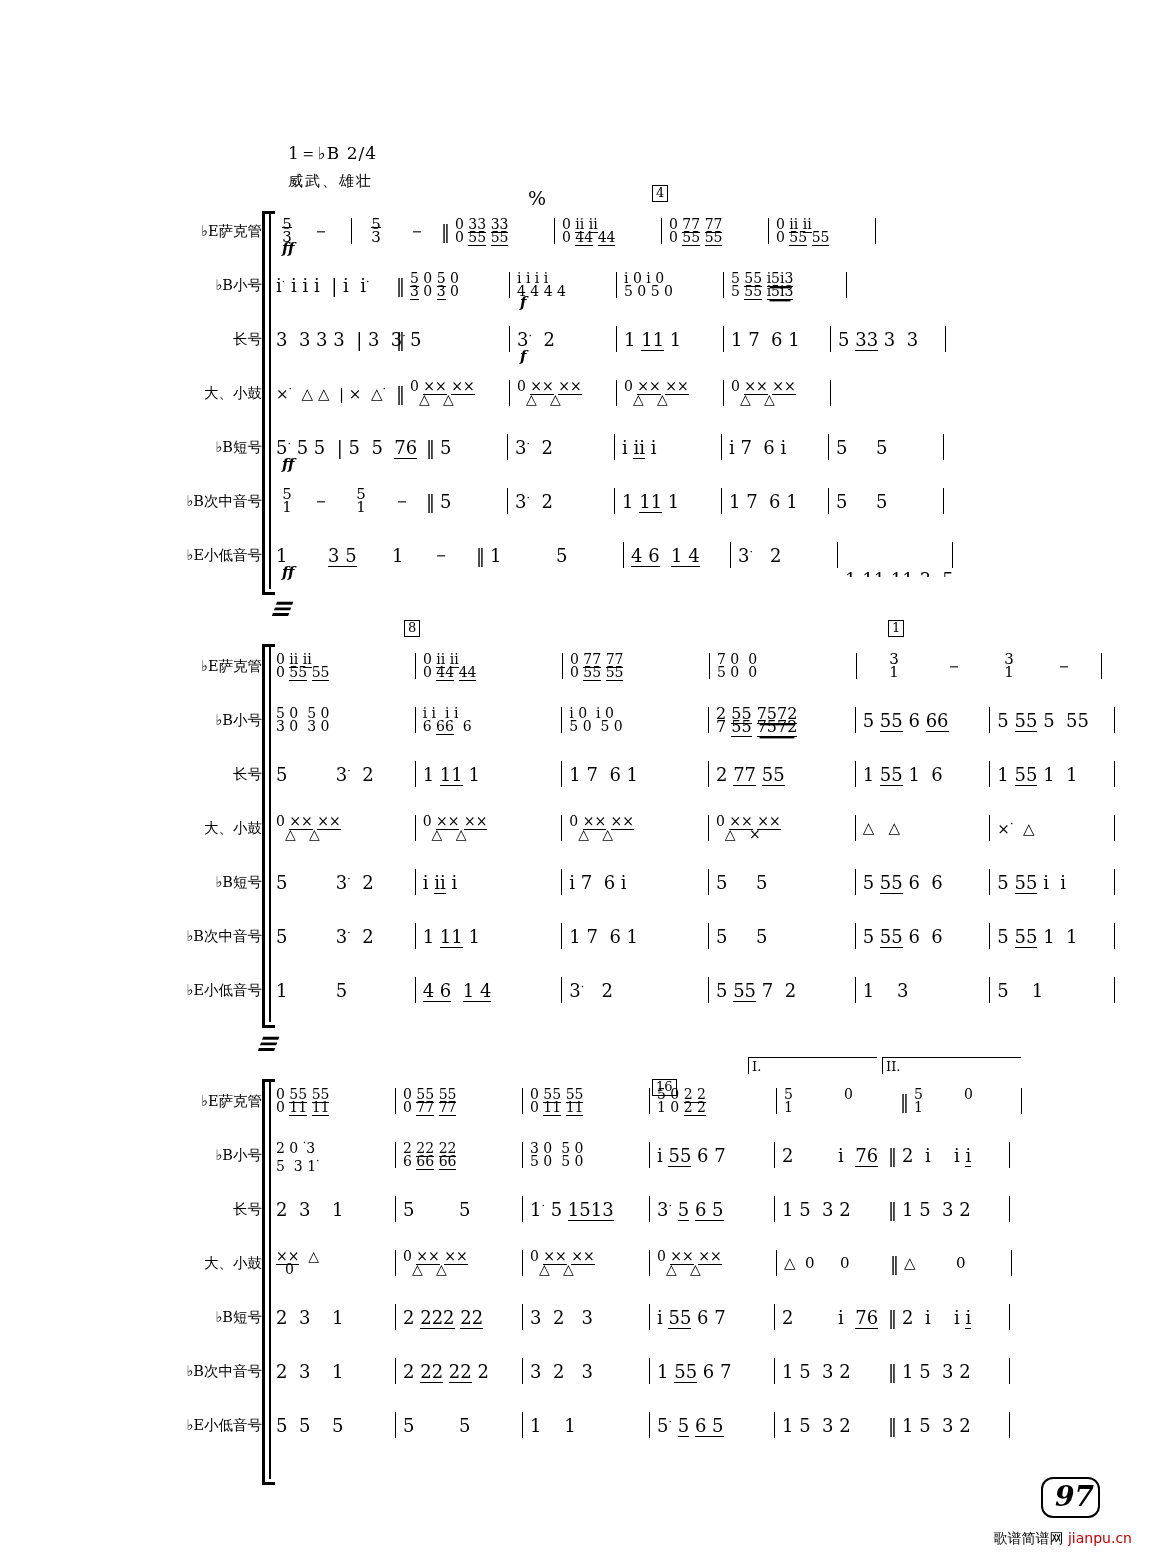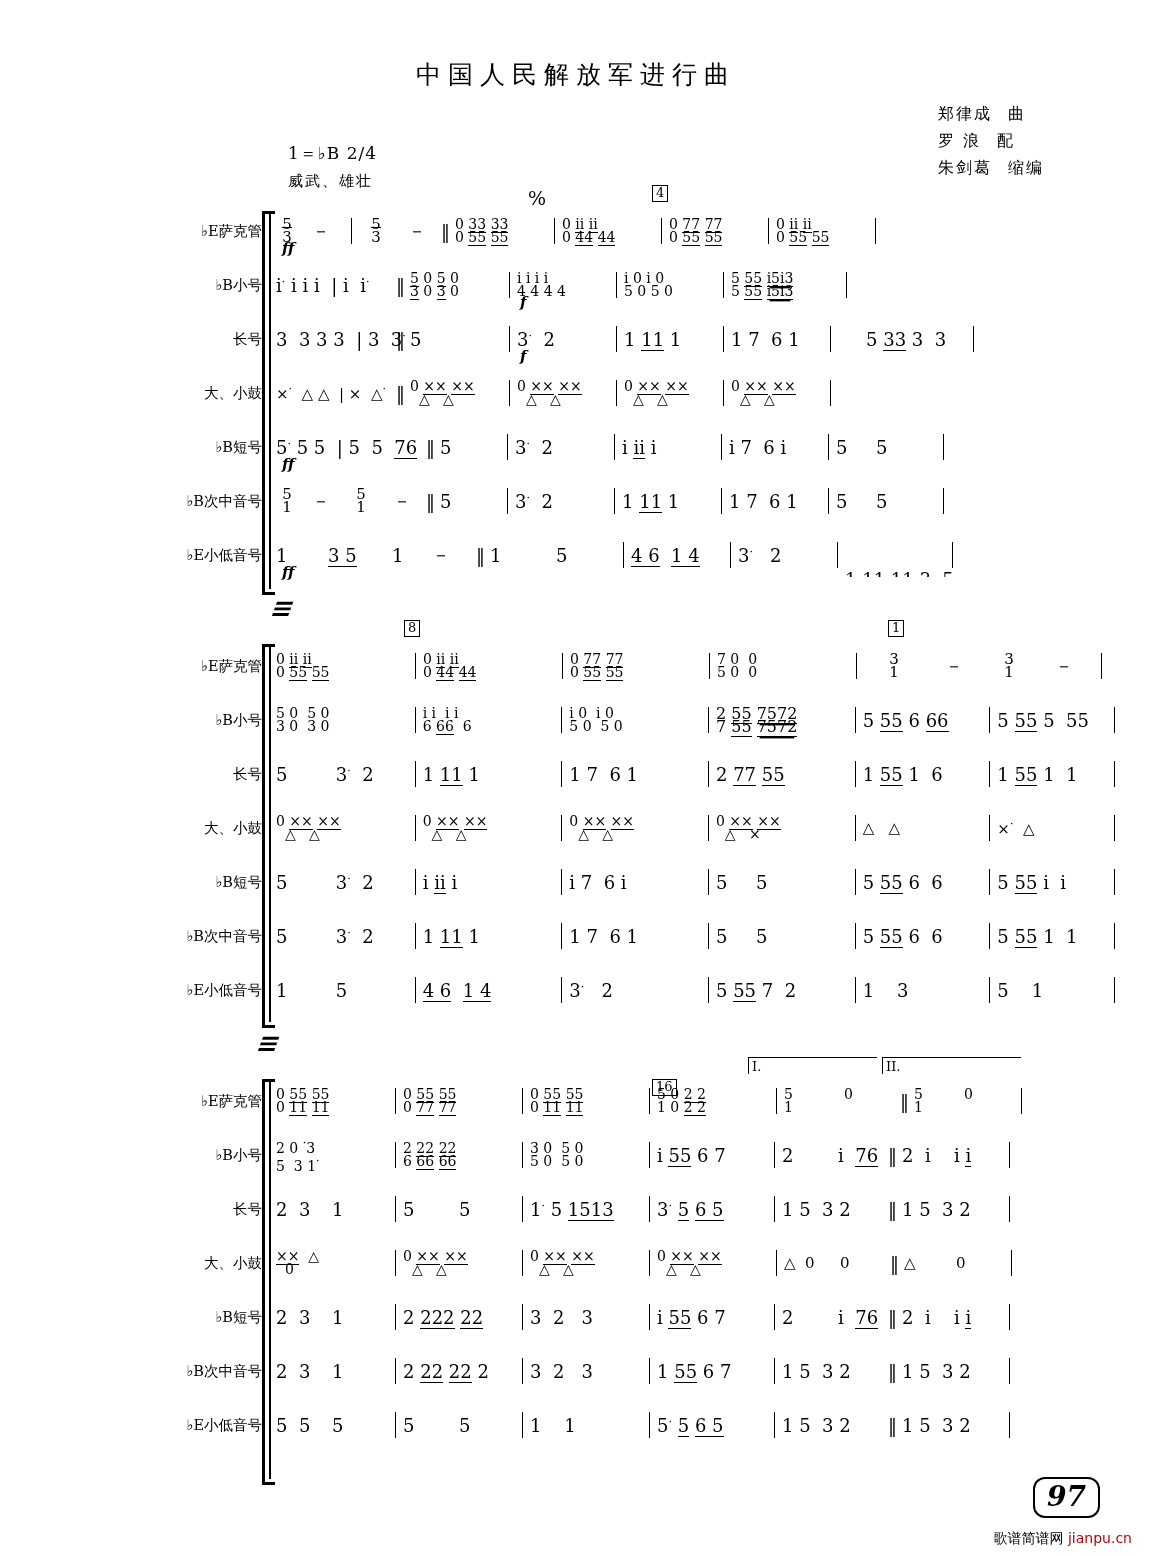--- a/index.html
+++ b/index.html
@@ -110,47 +110,41 @@
   .repeat-slashes{
     position:absolute;
     font-size:26px;font-weight:bold;letter-spacing:-3px;
     transform:skewX(-20deg);
     font-family:"DejaVu Sans", sans-serif;
   }
 
   .pagenum{
     position:absolute;right:52px;bottom:38px;
     border:2.5px solid #000;border-radius:12px;
-    padding:1px 12px 3px 12px;
+    padding:1px 4px 3px 12px;
     font-family:"DejaVu Serif", serif;
     font-size:28px;font-weight:bold;font-style:italic;
   }
   .watermark{
     position:absolute;right:20px;bottom:8px;
     font-family:"DejaVu Sans", sans-serif;font-size:14px;
   }
   .watermark .cn{color:#000;}
   .watermark .en{color:#c00000;}
   .notes sup{font-size:11px;vertical-align:6px;}
   .u{border-bottom:1.4px solid #000;}
   .uu{border-bottom:1.4px solid #000;box-shadow:0 4px 0 -2.6px #000;}
   .ov{border-top:1.4px solid #000;}
 </style>
 </head>
 <body>
 
 <div class="page">
 
-  <div class="title">中国人民解放军进行曲</div>
-
-  <div class="credits">
-    <div><span>郑律成</span><span class="role">曲</span></div>
-    <div><span>罗 浪</span><span class="role">配</span></div>
-    <div><span>朱剑葛</span><span class="role">缩编</span></div>
-  </div>
+
 
   <div class="keysig">1＝♭B  2/4</div>
   <div class="tempo">威武、雄壮</div>
 
   <div class="system" style="top:205px;height:400px;">
     <div class="brace" style="top:6px;height:378px;"></div>
     <div class="brace2" style="top:6px;height:378px;"></div>
 
     <div class="segno" style="left:528px;top:-18px;">%</div>
     <div class="rehearsal" style="left:652px;top:-20px;">4</div>
@@ -205,21 +199,21 @@
         <span class="cell" style="width:120px;">3 &nbsp;3 3 3 &nbsp;| 3 &nbsp;3<sup>·</sup></span>
         <span class="cell" style="width:14px;">‖</span>
         <span class="cell" style="width:92px;">5</span>
         <span class="cell barline"></span>
         <span class="cell" style="width:92px;">3<sup>·</sup> &nbsp;2</span>
         <span class="cell barline"></span>
         <span class="cell" style="width:92px;">1 <span class="u">11</span> 1</span>
         <span class="cell barline"></span>
         <span class="cell" style="width:92px;">1 7 &nbsp;6 1</span>
         <span class="cell barline"></span>
-        <span class="cell" style="width:100px;margin-left:28px;">5 <span class="u">33</span> 3 &nbsp;3</span>
+        <span class="cell" style="width:100px;">5 <span class="u">33</span> 3 &nbsp;3</span>
         <span class="cell barline"></span>
       </div>
       <span class="dyn" style="position:absolute;left:520px;top:30px;">f</span>
     </div>
 
     <div class="stave" style="top:166px;">
       <div class="instr-wrap">
           <div class="instr">大、小鼓</div>
         </div>
       <div class="notes">

